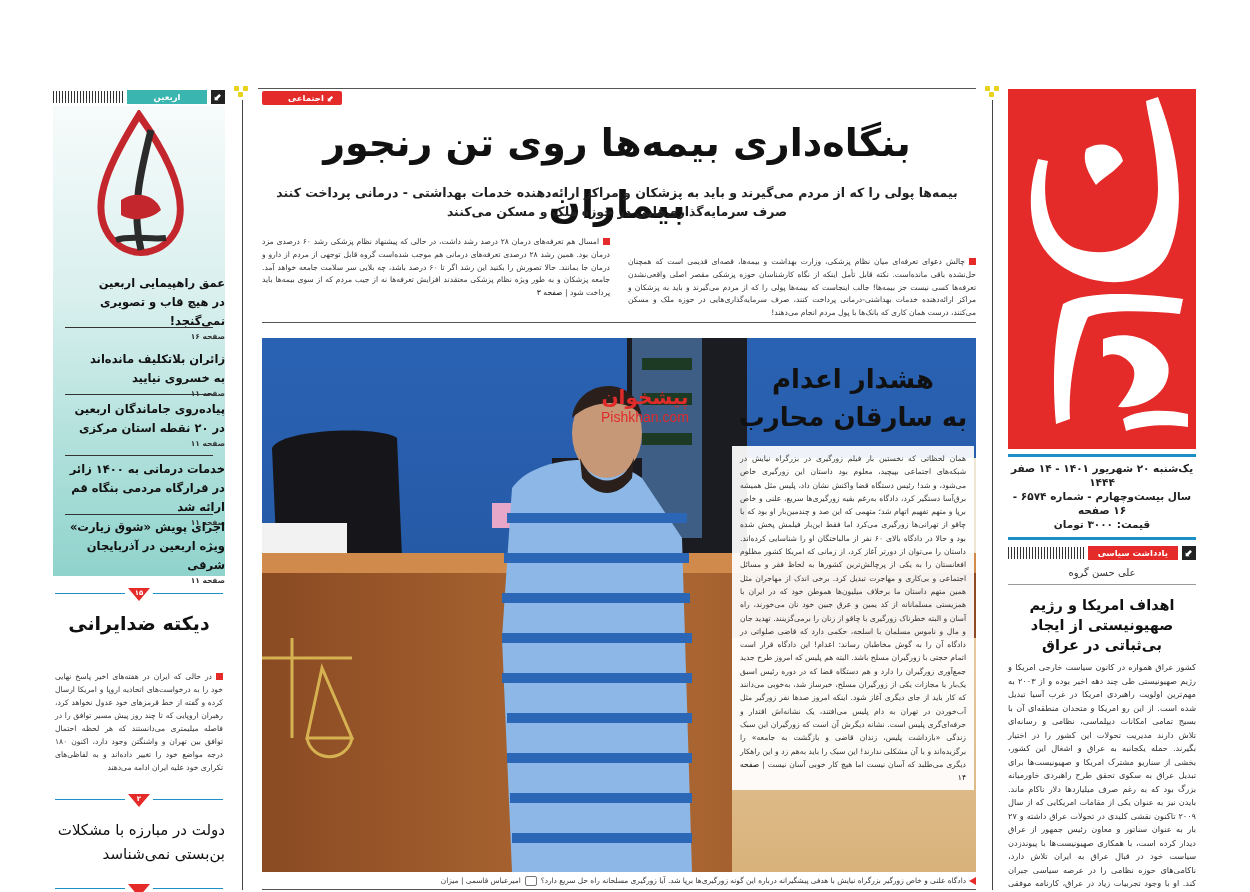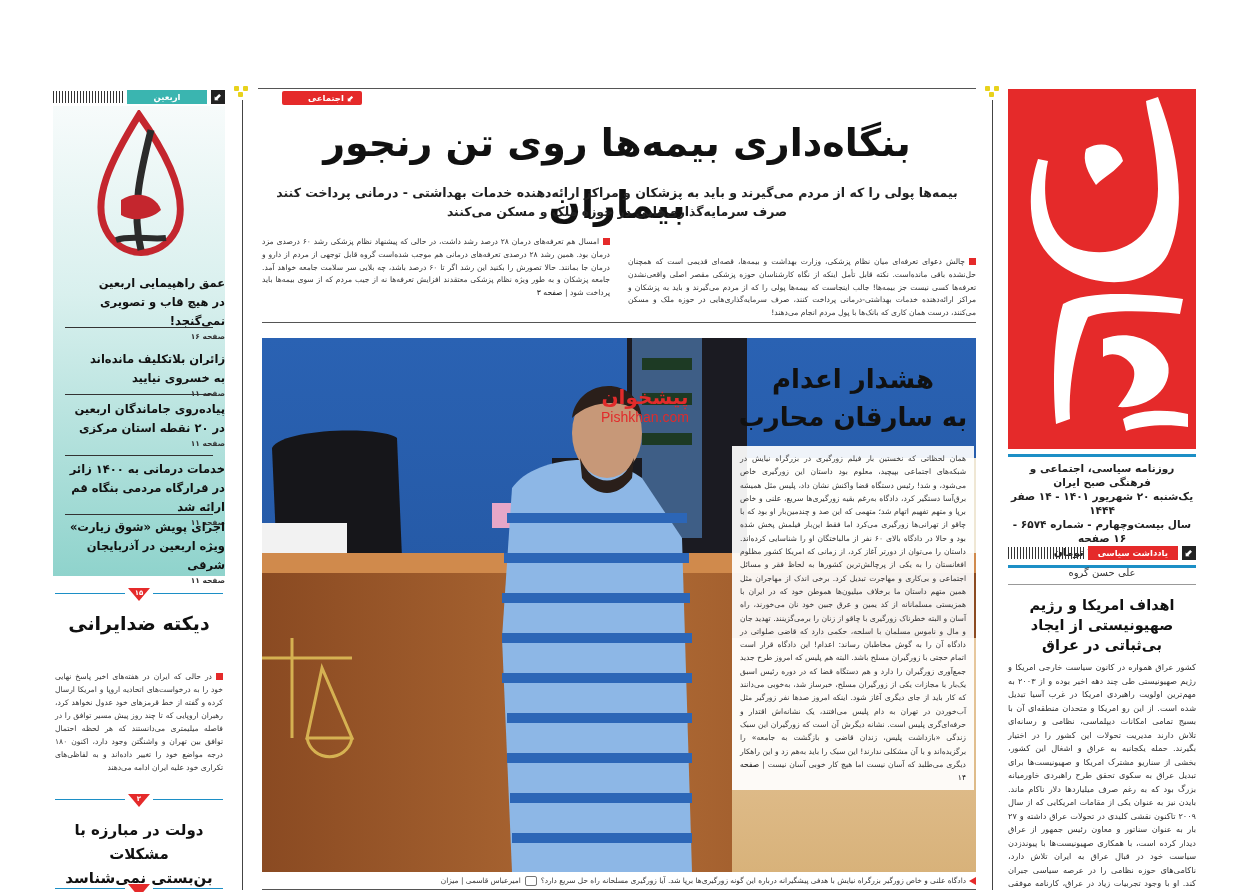--- a/index.html
+++ b/index.html
@@ -19,21 +19,21 @@
   .tag-label{height:14px;padding:0 10px;color:#fff;font-size:8.5px;line-height:14px;font-weight:bold;}
   .barcode{flex:1;height:12px;background:repeating-linear-gradient(to left,#333 0 1px,transparent 1px 3px);}
   
   #opinion{left:1008px;top:545px;width:188px;}
   #opinion .author{text-align:center;font-size:10px;color:#333;margin-top:6px;padding-bottom:6px;border-bottom:1px solid #999;}
   #opinion h3{margin:10px 0 6px 0;text-align:center;font-size:14.5px;line-height:20px;font-weight:bold;color:#111;}
   #opinion p{margin:0;font-size:8.2px;line-height:13.5px;text-align:justify;color:#333;}
   .pageref{font-weight:normal;color:#111;}
   
   #centerTopRule{left:258px;top:88px;width:718px;height:1px;background:#555;}
-  #centerTag{left:262px;top:90px;margin-left:20px;}
+  #centerTag{left:262px;top:90px;}
   #mainHeadline{left:258px;top:112px;width:718px;text-align:center;font-size:38px;line-height:62px;font-weight:bold;color:#111;letter-spacing:-0.5px;}
   #subHeadline{left:258px;top:183px;width:718px;text-align:center;font-size:12.5px;line-height:19px;font-weight:bold;color:#222;}
   .leadcol{position:absolute;top:236px;width:348px;font-size:7.6px;line-height:12.8px;text-align:justify;color:#333;}
   .redsq{display:inline-block;width:7px;height:7px;background:#e52a2a;margin-left:4px;vertical-align:middle;}
   #leadRight{left:628px;margin-top:20px;}
   #leadLeft{left:262px;}
   #centerMidRule{left:262px;top:322px;width:714px;height:1px;background:#555;}
   
   #photo{left:262px;top:338px;width:714px;height:534px;overflow:hidden;background:#2f67b0;}
   #photo svg{display:block;width:100%;height:100%;}
@@ -55,21 +55,21 @@
   #arbaeenLogo{position:absolute;left:28px;top:4px;width:116px;height:160px;}
   .arb-item{position:absolute;left:0;width:172px;text-align:right;font-weight:bold;color:#111;}
   .arb-item .t{font-size:11.5px;line-height:19px;}
   .arb-item .p{font-size:7.5px;line-height:11px;font-weight:bold;color:#333;}
   .arb-sep{position:absolute;left:12px;width:148px;height:1px;background:#333;}
   .num-tri{position:absolute;width:0;height:0;border-left:11px solid transparent;border-right:11px solid transparent;border-top:13px solid #e52a2a;}
   .num-tri span{position:absolute;top:-13px;left:-6px;width:12px;text-align:center;font-size:7px;color:#fff;font-weight:bold;line-height:10px;}
   .teal-rule{position:absolute;height:1px;background:#1c8fc6;}
   #story15Title{left:53px;top:610px;width:172px;text-align:center;font-size:19px;line-height:26px;font-weight:bold;color:#111;}
   #story15Body{left:55px;top:670px;width:168px;font-size:7.6px;line-height:13px;text-align:justify;color:#333;}
-  #story2Title{left:53px;top:818px;width:172px;text-align:center;font-size:15px;line-height:24px;font-weight:bold;color:#111;}
+  #story2Title{left:53px;top:818px;width:172px;text-align:right;font-size:15px;line-height:24px;font-weight:normal;color:#111;}
 </style>
 </head>
 <body>
 
 <div class="abs dots" style="left:985px;top:86px;">
   <i style="left:0;top:0"></i>
     <i style="left:9px;top:0"></i>
     <i style="left:4px;top:6px"></i>
 </div>
 <div id="masthead" class="abs" title="">
@@ -78,21 +78,20 @@
 
     <path d="M150 8 C170 60,180 120,160 165 C140 205,70 200,40 165 C18 140,20 100,30 70 L40 72 C32 110,40 150,70 160 C110 172,150 150,150 100 C150 60,140 30,138 12 Z" fill="#fff"></path>
     <path d="M78 60 C95 50,112 58,115 72 C108 82,96 88,88 96 C80 84,74 72,78 60 Z" fill="#fff"></path>
     <path d="M55 215 C80 200,140 205,175 210 L172 225 C140 222,100 220,80 228 C70 250,60 290,62 330 L48 335 C44 290,46 245,55 215 Z" fill="#fff"></path>
     <path d="M95 250 C120 240,150 250,160 275 C165 300,140 320,110 318 C120 305,130 290,125 278 C118 266,104 262,95 268 Z" fill="#fff"></path>
     <path d="M115 330 C130 320,160 320,180 325 L180 338 C160 335,135 336,118 342 Z" fill="#fff"></path>
   </svg>
 </div>
 <div id="pubinfo" class="abs">
   <div class="blue-rule"></div>
-  <div>روزنامه سیاسی، اجتماعی و فرهنگی صبح ایران</div>
   <div>یک‌شنبه ۲۰ شهریور ۱۴۰۱ - ۱۴ صفر ۱۴۴۴</div>
   <div>سال بیست‌وچهارم - شماره ۶۵۷۴ - ۱۶ صفحه</div>
   <div>قیمت: ۳۰۰۰ تومان</div>
   <div class="blue-rule" style="margin-top:6px;"></div>
 </div>
 
 <div id="opinion" class="abs">
   <div class="tagrow">
     <div class="tag-icon">⬋</div>
     <div class="tag-label" style="background:#e52a2a">یادداشت سیاسی</div>

